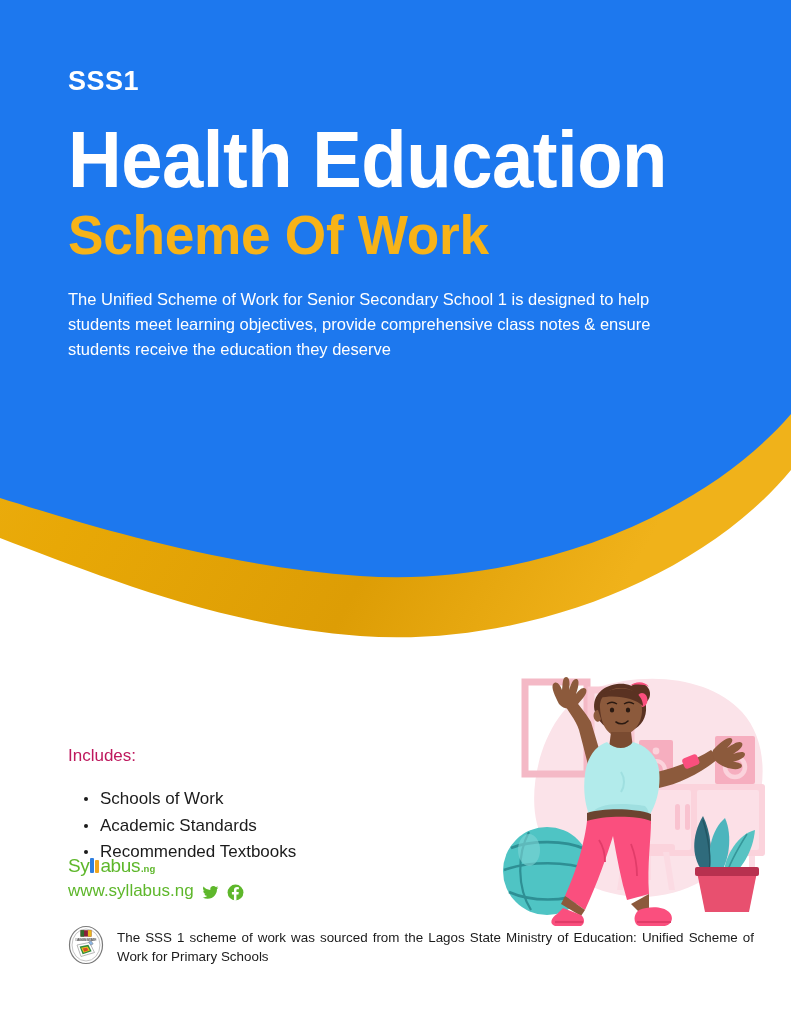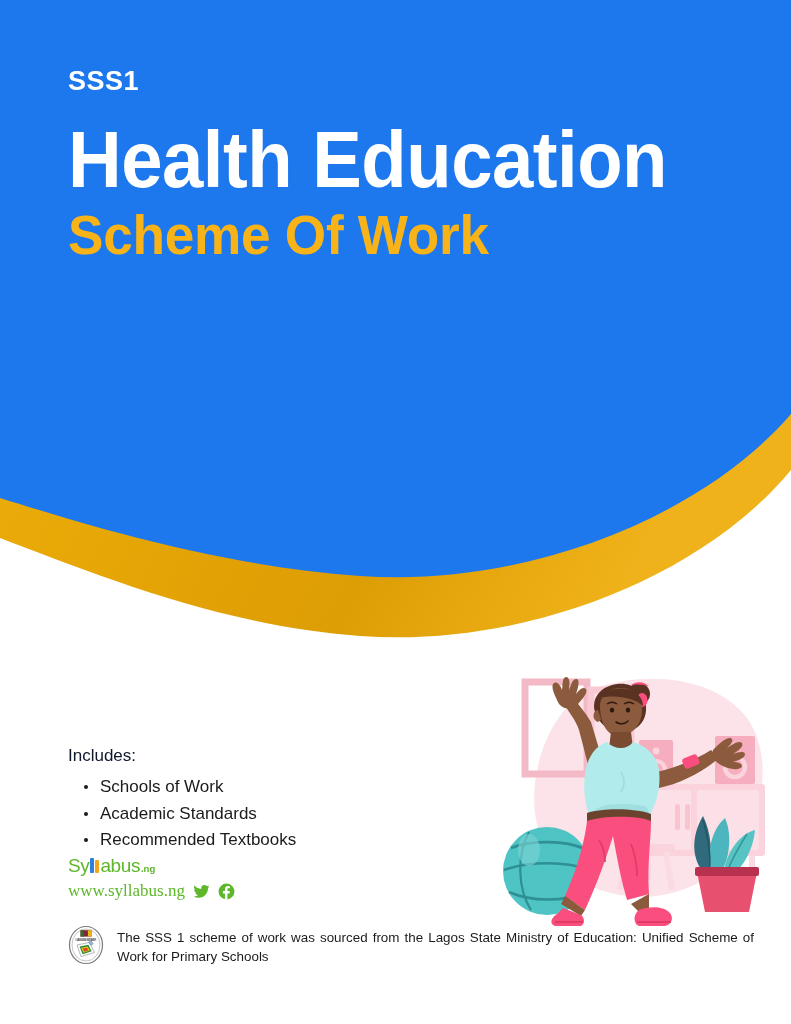--- a/index.html
+++ b/index.html
@@ -88,23 +88,23 @@
   
   .includes-block {
     position: absolute;
     left: 68px;
     top: 745px;
     z-index: 4;
   }
 
   .includes-heading {
     font-size: 17px;
-    color: #0f172a;
+    color: #be185d;
     line-height: 1.3;
-    margin-bottom: 8px;
+    margin-bottom: 20px;
     font-weight: 400;
   }
 
   .includes-list {
     list-style: none;
     margin-left: 16px;
   }
 
   .includes-list li {
     position: relative;
@@ -168,23 +168,22 @@
   .brand-logo .bl-ng {
     font-size: 9.5px;
     font-weight: bold;
     color: #5eb72b;
     margin-left: 1px;
     text-align: center;
   }
 
   .brand-url-row {
     display: flex;
-    align-items: center;
+    align-items: flex-end;
     gap: 8px;
-    font-family: Liberation Serif, serif;
   }
 
   .brand-url {
     font-size: 17px;
     color: #5eb72b;
     line-height: 1.2;
   }
 
   .social-icon {
     display: inline-flex;
@@ -251,20 +250,21 @@
     <path d="M0 0 H791 V414 C700 520 520 588 360 576 C220 566 90 526 0 498 Z" fill="#1d78ee"></path>
   </svg>
 
   <div class="header-content">
     <div class="level-label">SSS1</div>
 
     <h1 class="subject-title">Health Education</h1>
 
     <h2 class="doc-type">Scheme Of Work</h2>
 
+    <p class="description">The Unified Scheme of Work for Senior Secondary School 1 is designed to help students meet learning objectives, provide comprehensive class notes &amp; ensure students receive the education they deserve</p>
   </div>
 
   <div class="includes-block">
     <div class="includes-heading">Includes:</div>
     <ul class="includes-list">
       <li>Schools of Work</li>
       <li>Academic Standards</li>
       <li>Recommended Textbooks</li>
     </ul>
   </div>

